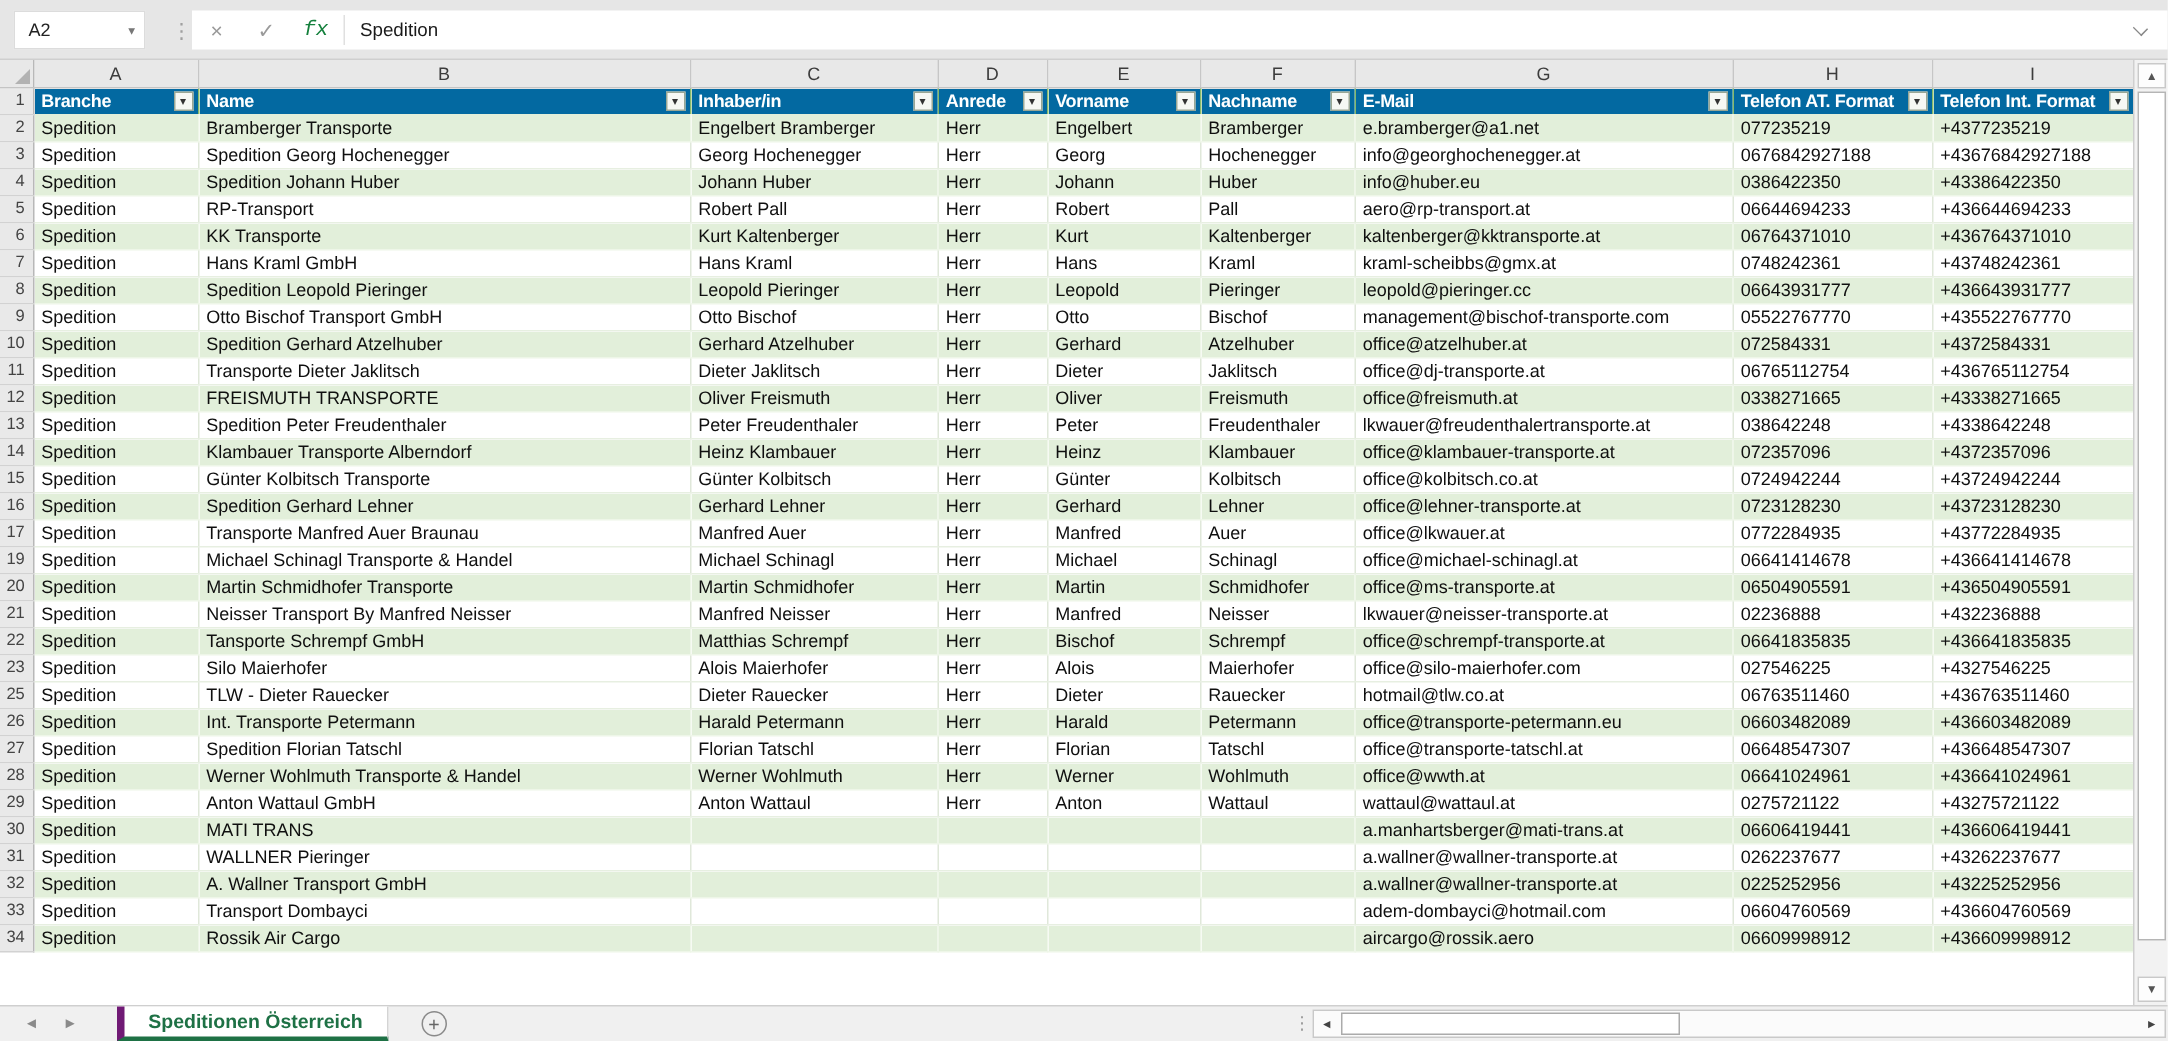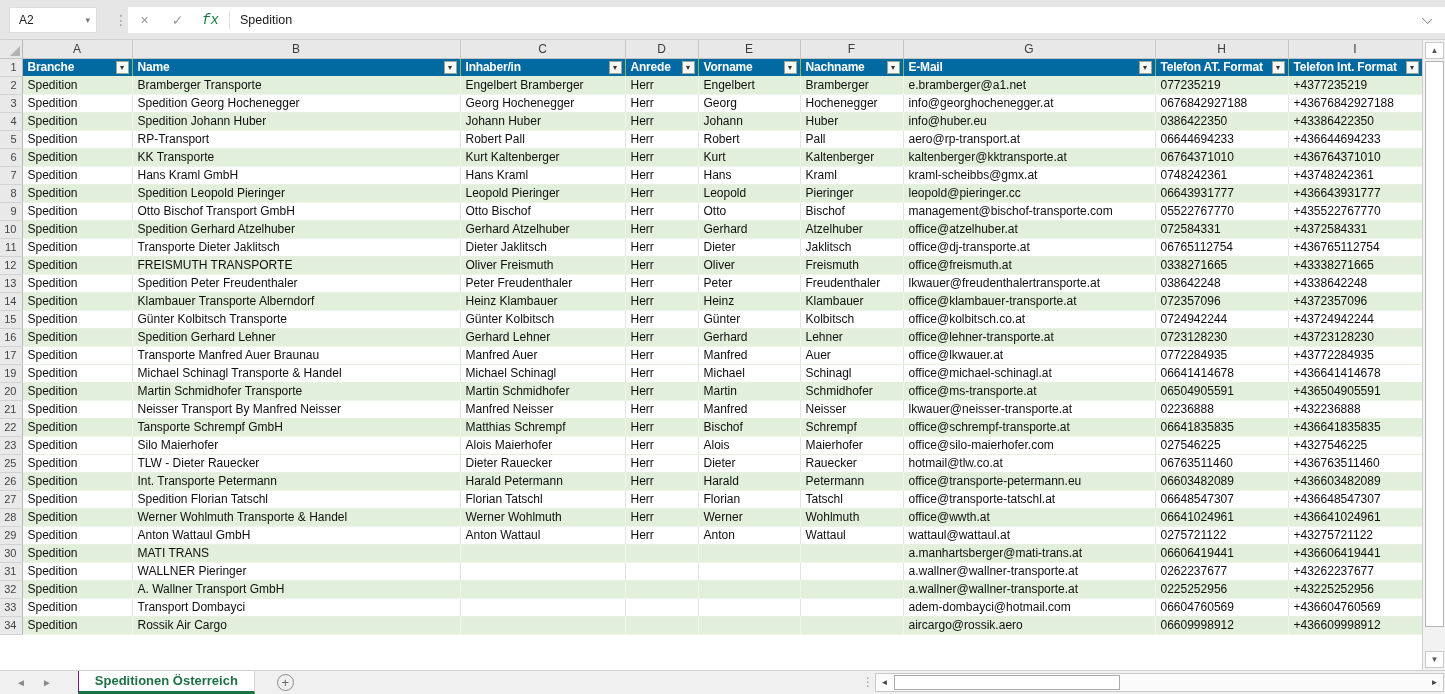--- a/index.html
+++ b/index.html
@@ -103,21 +103,21 @@
 
   
   .tabbar {
     height:24px; flex:0 0 24px; background:#f0f0f0; border-top:1px solid #cfcfcf;
     position:relative; display:flex; align-items:stretch;
   }
   .tab-nav { color:#8a8a8a; font-size:10px; line-height:23px; padding:0 8px; }
   .tab-nav.first { margin-left:8px; }
   .sheet-tab {
     margin-left:18px; padding:0 16px; background:#ffffff;
-    border-left:1px solid #701a75; border-right:1px solid #d4d4d4;
+    border-left:5px solid #701a75; border-right:1px solid #d4d4d4;
     border-bottom:3px solid #1e7145;
     color:#1e7145; font-weight:bold; font-size:13px; line-height:20px;
   }
   .add-sheet {
     margin:3px 0 0 22px; width:17px; height:17px; border:1px solid #8a8a8a; border-radius:50%;
     color:#666; font-size:13px; line-height:15px; text-align:center;
   }
   .hs-grip { position:absolute; left:862px; top:4px; color:#9a9a9a; font-size:12px; }
   .hscroll {
     position:absolute; left:875px; right:1px; top:2px; height:19px;

